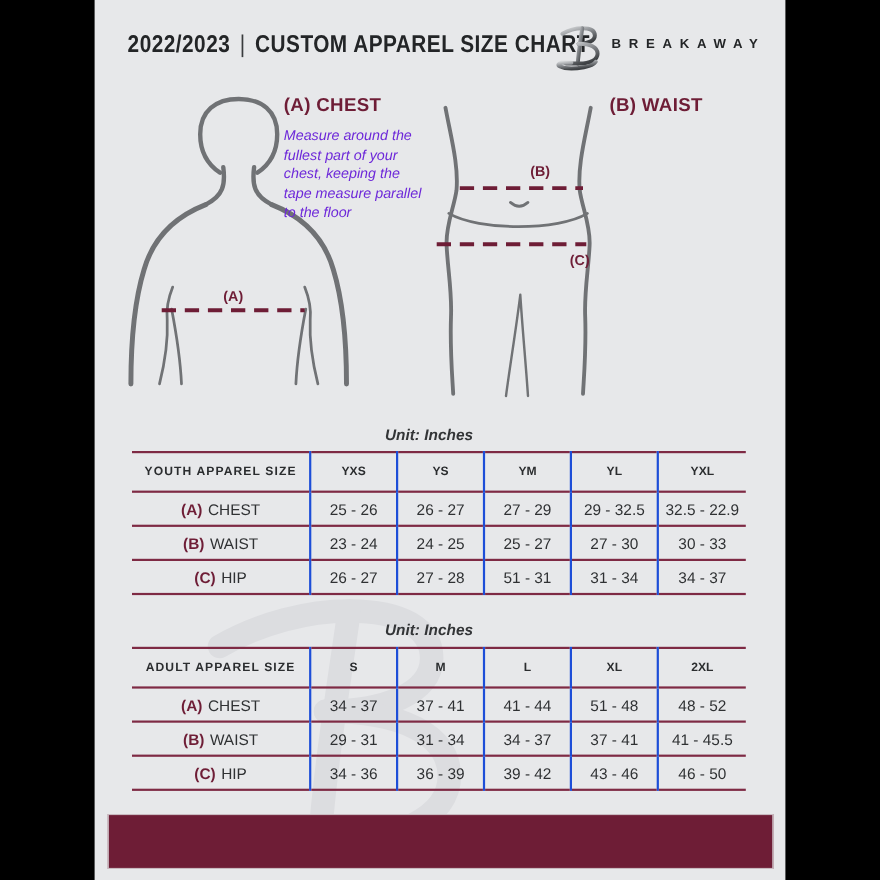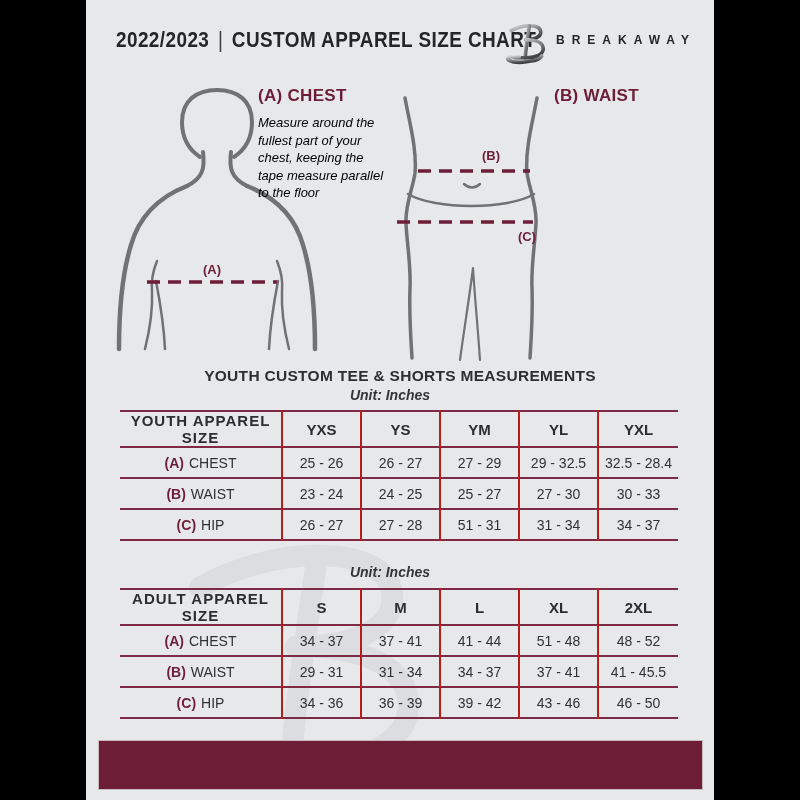--- a/index.html
+++ b/index.html
@@ -12,21 +12,21 @@
     font-size:22px;font-weight:bold;color:#232527;letter-spacing:.5px;
     transform:scaleX(.86);transform-origin:left center;}
   .hdr-title .divider{font-weight:300;color:#3a3c3e;margin:0 10px;}
   .hdr-logo{position:absolute;left:417px;top:18px;width:46px;height:50px;}
   .hdr-brand{position:absolute;left:470px;top:33px;font-size:12px;font-weight:bold;
     letter-spacing:7px;color:#232527;white-space:nowrap;}
 
   
   .inst{position:absolute;width:150px;}
   .inst h3{margin:0 0 8px 0;font-size:17px;font-weight:bold;color:#6e1d36;letter-spacing:.3px;}
-  .inst p{margin:0;font-size:13px;line-height:1.35;font-style:italic;color:#000000;
+  .inst p{margin:0;font-size:13px;line-height:1.35;font-style:italic;color:#6d28d9;
     white-space:pre-line;}
   .inst-chest{left:172px;top:86px;width:150px;}
   .inst-waist{left:468px;top:86px;width:152px;}
   .inst-hips{left:468px;top:220px;width:155px;}
 
   .fig{position:absolute;}
   .fig-torso{left:24px;top:84px;}
   .fig-hips{left:304px;top:80px;}
   svg text.dash-label{font-family:"Liberation Sans",sans-serif;font-size:13px;
     font-weight:bold;fill:#6e1d36;}
@@ -38,24 +38,24 @@
     font-size:14px;font-style:italic;font-weight:600;color:#333537;}
 
   
   table.size-table{position:absolute;left:34px;width:558px;border-collapse:collapse;
     table-layout:fixed;z-index:1;}
   table.size-table th,table.size-table td{padding:0;text-align:center;vertical-align:middle;}
   table.size-table thead tr{height:36px;}
   table.size-table tbody tr{height:31px;}
   table.size-table tr{border-top:2px solid #7e2a44;}
   table.size-table tbody tr:last-child{border-bottom:2px solid #7e2a44;}
-  table.size-table th+th,table.size-table td+td{border-left:2px solid #b91c1c;}
+  table.size-table th+th,table.size-table td+td{border-left:2px solid #1d4ed8;}
   th.label-col,td.label-col{text-align:left;padding-left:14px;}
   th.label-col{font-size:14px;font-weight:400;color:#47494b;letter-spacing:1px;}
-  table.size-table thead th{font-size:15px;font-weight:bold;color:#2b2d2f;}
+  table.size-table thead th{font-size:11px;font-weight:bold;color:#2b2d2f;}
   table.size-table tbody td{font-size:14px;color:#2f3133;}
   td.label-col{font-size:15px;color:#3a3c3e;}
   td.label-col .prefix{font-weight:bold;color:#6e1d36;margin-right:5px;}
 
   
   .watermark{position:absolute;left:60px;top:518px;width:300px;height:268px;z-index:0;
     overflow:hidden;}
   .footer-bar{position:absolute;left:12px;top:740px;width:605px;height:50px;
     background:#6e1d36;border:1px solid #c9bac0;box-sizing:border-box;z-index:2;}
 </style>
@@ -134,21 +134,20 @@
       <p>Measure around the
 fullest part of your
 chest, keeping the
 tape measure parallel
 to the floor</p>
     </div>
     <div class="inst inst-waist">
       <h3>(B) WAIST</h3>
     </div>
 
-    <div class="sec-title" style="top:367px;">YOUTH CUSTOM TEE &amp; SHORTS MEASUREMENTS</div>
     <div class="sec-unit" style="top:387px;">Unit: Inches</div>
 
     <table class="size-table" style="top:410px;">
       <colgroup>
           <col style="width:162px">
           <col style="width:79px">
           <col style="width:79px">
           <col style="width:79px">
           <col style="width:79px">
           <col style="width:80px">
@@ -163,21 +162,21 @@
           <th>YXL</th>
         </tr>
       </thead>
       <tbody>
         <tr>
           <td class="label-col"><span class="prefix">(A)</span><span>CHEST</span></td>
           <td>25 - 26</td>
           <td>26 - 27</td>
           <td>27 - 29</td>
           <td>29 - 32.5</td>
-          <td>32.5 - 28.4</td>
+          <td>32.5 - 22.9</td>
         </tr>
         <tr>
           <td class="label-col"><span class="prefix">(B)</span><span>WAIST</span></td>
           <td>23 - 24</td>
           <td>24 - 25</td>
           <td>25 - 27</td>
           <td>27 - 30</td>
           <td>30 - 33</td>
         </tr>
         <tr>

